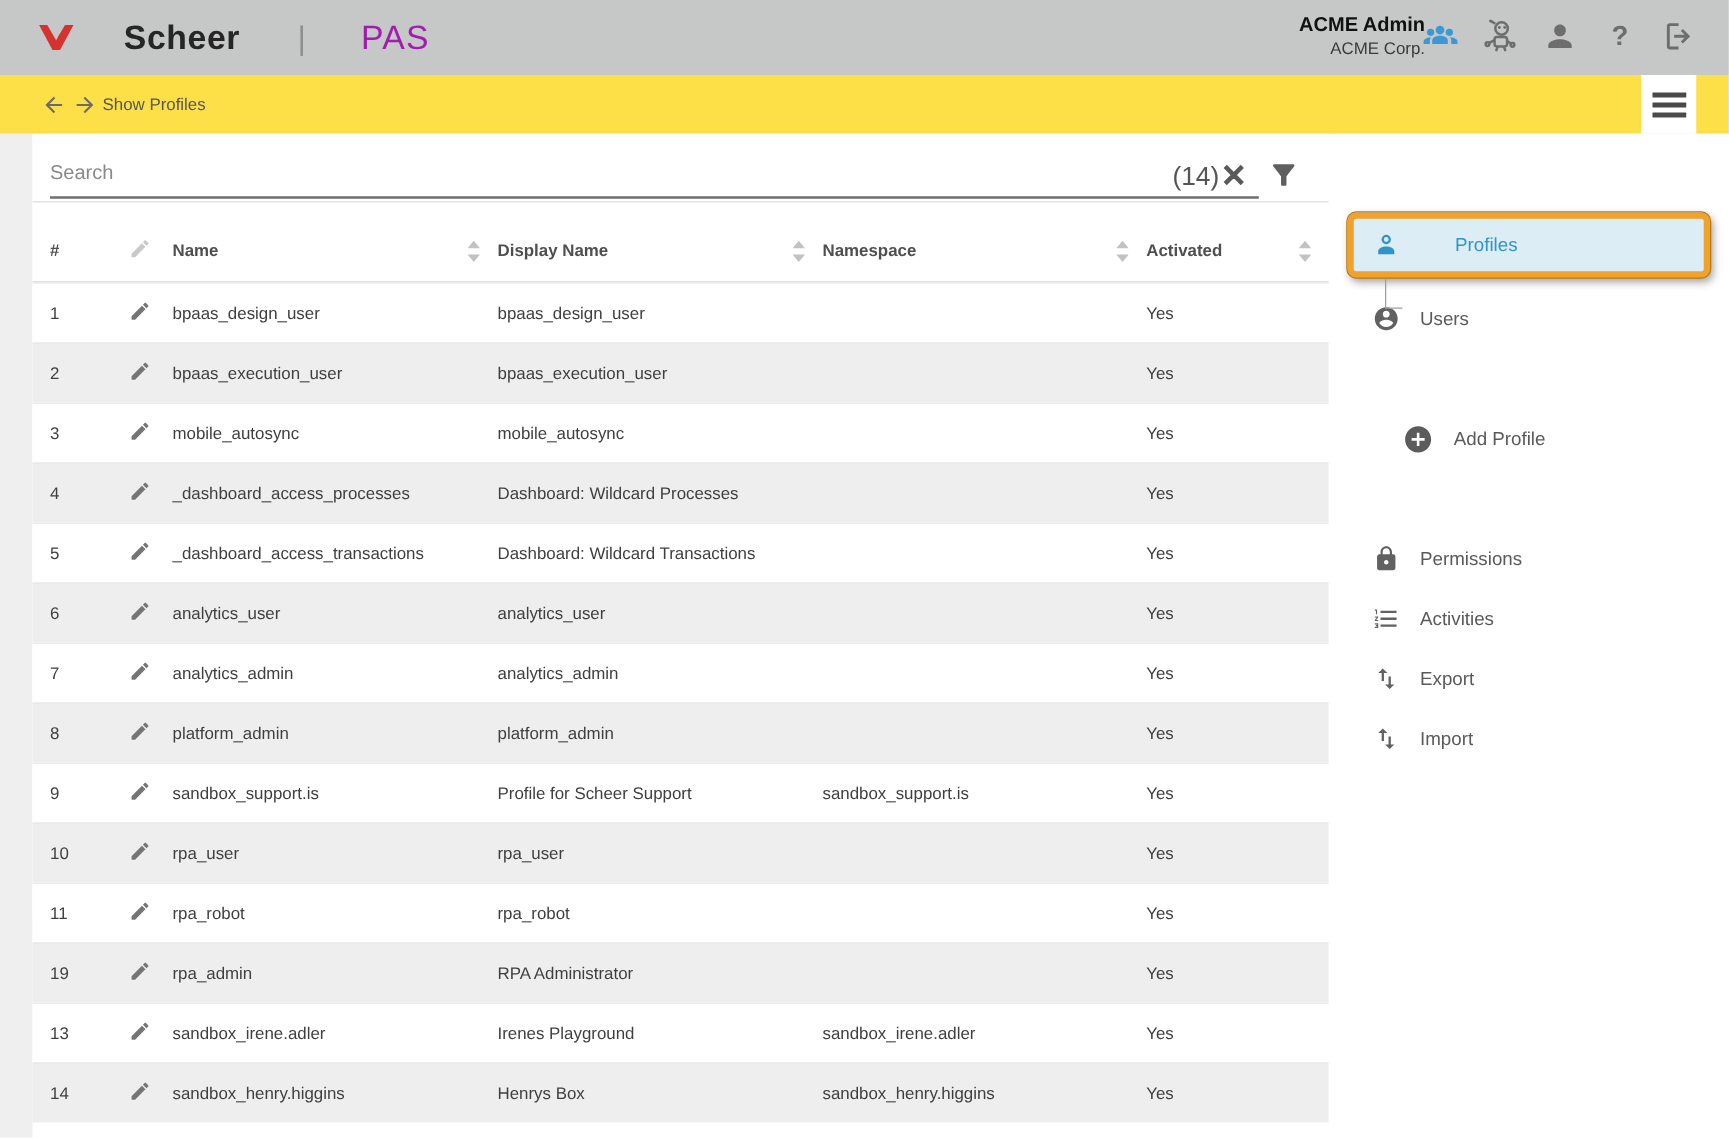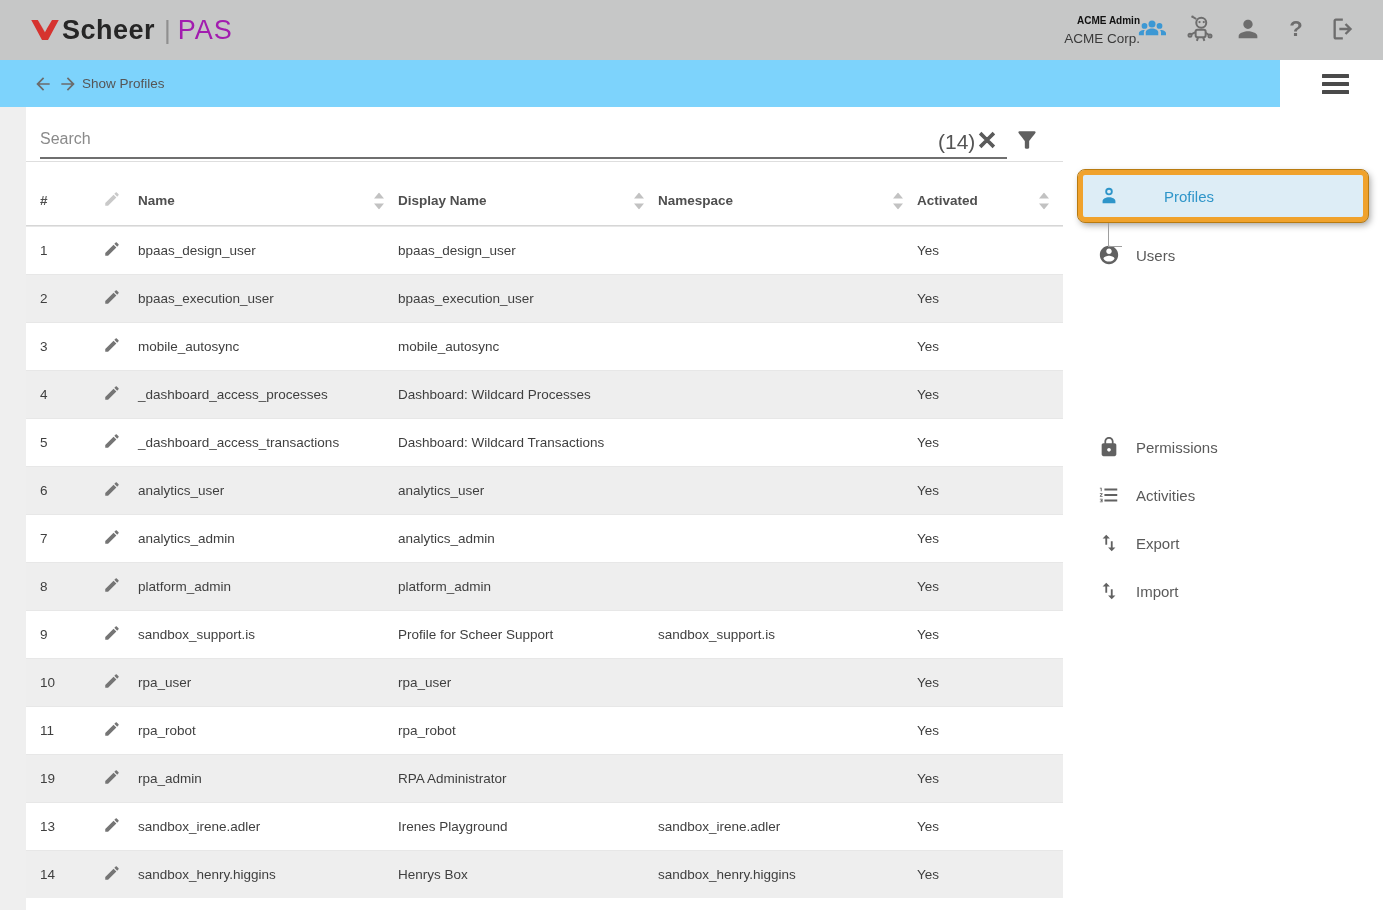--- a/index.html
+++ b/index.html
@@ -1,33 +1,33 @@
 <!DOCTYPE html>
 <html><head>
 <meta charset="utf-8">
 <style>
   * { margin:0; padding:0; box-sizing:border-box; }
   html,body { width:1383px; height:910px; font-family:"Liberation Sans","DejaVu Sans",sans-serif; background:#ffffff; overflow:hidden; }
 
   
   #app-header { position:absolute; left:0; top:0; width:1383px; height:60px; background:#c6c7c7; }
-  .logo-wrap { position:absolute; left:30px; top:13px; height:34px; display:flex; align-items:center; }
+  .logo-wrap { position:absolute; left:30px; top:13px; height:34px; display:flex; align-items:center;gap:37px; }
   .logo-mark { width:30px; height:30px; margin-right:2px; }
   .logo-brand { font-size:27px; font-weight:bold; color:#262626; letter-spacing:.5px; }
   .logo-sep { font-size:26px; font-weight:200; color:#8f8f8f; margin:0 7px 0 9px; }
   .logo-product { font-size:27px; color:#a21caf; letter-spacing:1px; }
   .account-block { position:absolute; right:243px; top:12px; text-align:right; line-height:18px; }
-  .account-name { font-size:10px; font-weight:bold; color:#111; }
+  .account-name { font-size:16px; font-weight:bold; color:#111;text-align:center; }
   .account-org { font-size:13.5px; color:#3a3a3a; }
   .header-icons { position:absolute; right:24px; top:14px; display:flex; align-items:center; gap:18px; }
   .hicon { width:30px; height:30px; display:flex; align-items:center; justify-content:center; cursor:pointer; }
   .q-glyph { font-size:22px; font-weight:bold; color:#6d6d6d; font-family:"Liberation Sans",sans-serif; }
 
   
-  #crumb-bar { position:absolute; left:0; top:60px; width:1280px; height:47px; background:#7dd3fc; }
+  #crumb-bar { position:absolute; left:0; top:60px; width:1383px; height:47px; background:#fde047; }
   .nav-arrow { position:absolute; top:14px; width:20px; height:20px; cursor:pointer; }
   #back-arrow { left:33px; }
   #fwd-arrow { left:58px; }
   .crumb-title { position:absolute; left:82px; top:16px; font-size:13.5px; color:#565656; }
   #menu-box { position:absolute; left:1313px; top:60px; width:44px; height:47px; background:#ffffff; display:flex; align-items:center; justify-content:center; cursor:pointer; }
   .burger { width:27px; }
   .burger div { height:4px; background:#4a4a4a; margin:4px 0; border-radius:.5px; }
 
   
   #left-strip { position:absolute; left:0; top:107px; width:26px; height:803px; background:#efefef; }
@@ -377,20 +377,26 @@
     <svg class="side-ic" viewBox="0 0 24 24">
       <circle cx="12" cy="7.2" r="3.1" fill="none" stroke="#2e95c9" stroke-width="2"></circle>
       <path fill="#2e95c9" d="M12 13.4c-3.6 0-7 1.8-7 4.1V20h14v-2.5c0-2.3-3.4-4.1-7-4.1z"></path>
     </svg>
     <span class="side-label">Profiles</span>
   </div>
 
   <div class="connector-v"></div>
   <div class="connector-h"></div>
 
+  <div class="side-item" style="top:220px; padding-left:59px">
+    <svg class="side-ic" style="width:25px;height:25px;flex-basis:25px" viewBox="0 0 24 24" fill="#5c5c5c">
+      <path d="M12 2C6.48 2 2 6.48 2 12s4.48 10 10 10 10-4.48 10-10S17.52 2 12 2zm5 11h-4v4h-2v-4H7v-2h4V7h2v4h4v2z"></path>
+    </svg>
+    <span class="side-label">Add Profile</span>
+  </div>
 
 
   <div class="side-item" style="top:316px">
     <svg class="side-ic" viewBox="0 0 24 24" fill="#616161">
       <path d="M18 8h-1V6c0-2.76-2.24-5-5-5S7 3.24 7 6v2H6c-1.1 0-2 .9-2 2v10c0 1.1.9 2 2 2h12c1.1 0 2-.9 2-2V10c0-1.1-.9-2-2-2zm-6 9c-1.1 0-2-.9-2-2s.9-2 2-2 2 .9 2 2-.9 2-2 2zm3.1-9H8.9V6c0-1.71 1.39-3.1 3.1-3.1 1.71 0 3.1 1.39 3.1 3.1v2z"></path>
     </svg>
     <span class="side-label">Permissions</span>
   </div>
 
   <div class="side-item" style="top:364px">

